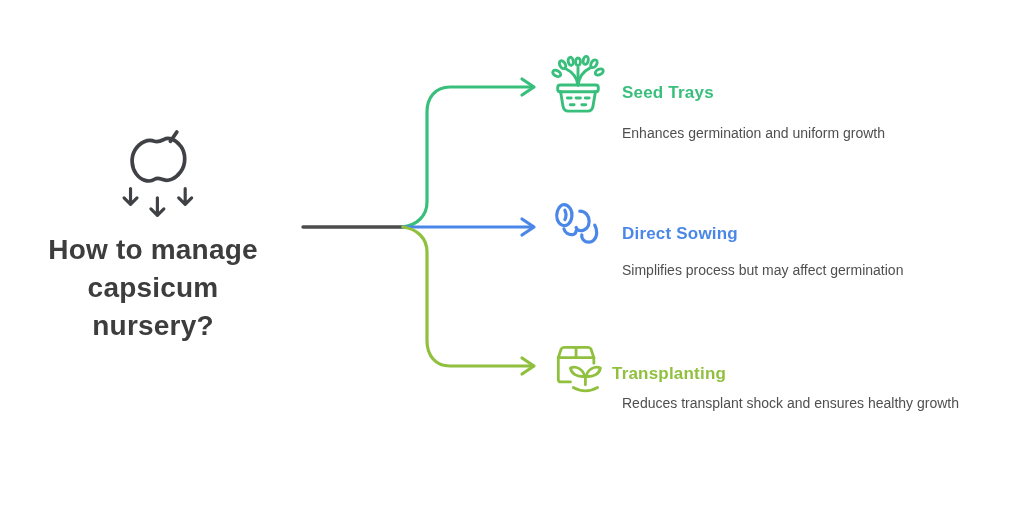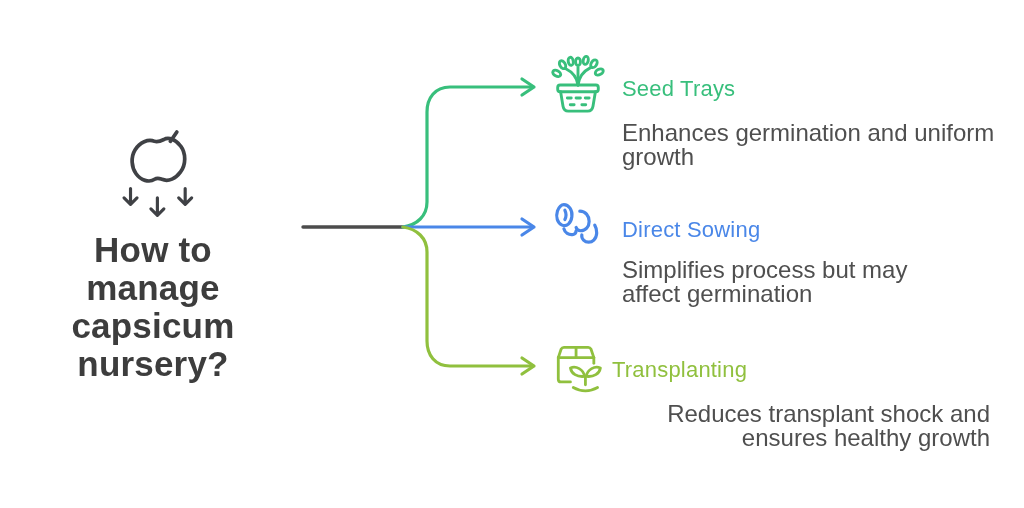--- a/index.html
+++ b/index.html
@@ -3,35 +3,35 @@
 <meta charset="utf-8">
 <style>
   html,body{margin:0;padding:0;background:#ffffff;}
   .canvas{
     position:relative;width:1024px;height:508px;background:#ffffff;overflow:hidden;
     font-family:"Liberation Sans", sans-serif;
   }
   .abs{position:absolute;}
   .root-title{
     left:33px;top:231px;width:240px;
-    text-align:center;font-weight:bold;font-size:35px;line-height:38px;
+    text-align:center;font-weight:bold;font-size:28px;line-height:38px;
     color:#3d3d3d;letter-spacing:0.2px;
   }
   .branch-label{
-    font-size:22px;font-weight:400;letter-spacing:0.2px;white-space:nowrap;
+    font-size:17px;font-weight:700;letter-spacing:0.2px;white-space:nowrap;margin-top:7px;
   }
   .branch-desc{
-    font-size:24px;line-height:24px;color:#4f4f4f;
+    font-size:14px;line-height:24px;color:#4f4f4f;
   }
   .lbl-1{left:622px;top:76px;}
   .desc-1{left:622px;top:121px;width:400px;}
   .lbl-2{left:622px;top:217px;}
   .desc-2{left:622px;top:258px;width:330px;}
   .lbl-3{left:612px;top:357px;}
-  .desc-3{left:622px;top:402px;width:368px;text-align:right;}
+  .desc-3{left:622px;top:391px;width:368px;}
   svg{display:block;}
   .connectors{left:0;top:0;pointer-events:none;}
 </style>
 </head>
 <body>
 
 <div class="canvas">
 
   <svg class="abs" style="left:112px;top:126px;" width="88" height="102" viewBox="0 0 95 105">
     <g fill="none" stroke-width="4" stroke-linecap="round" stroke-linejoin="round" stroke="#3f4145">

